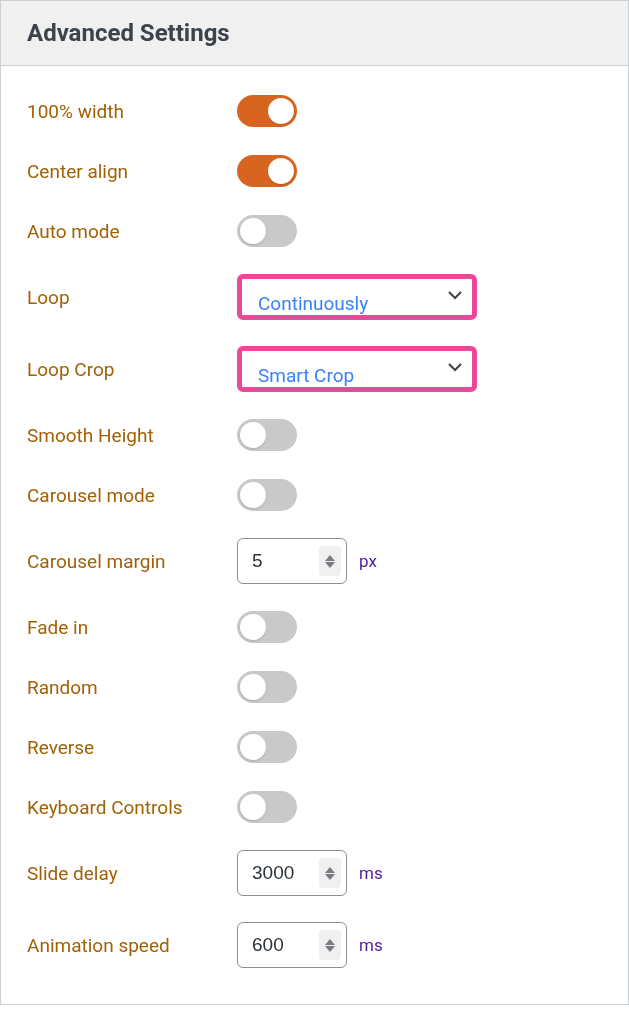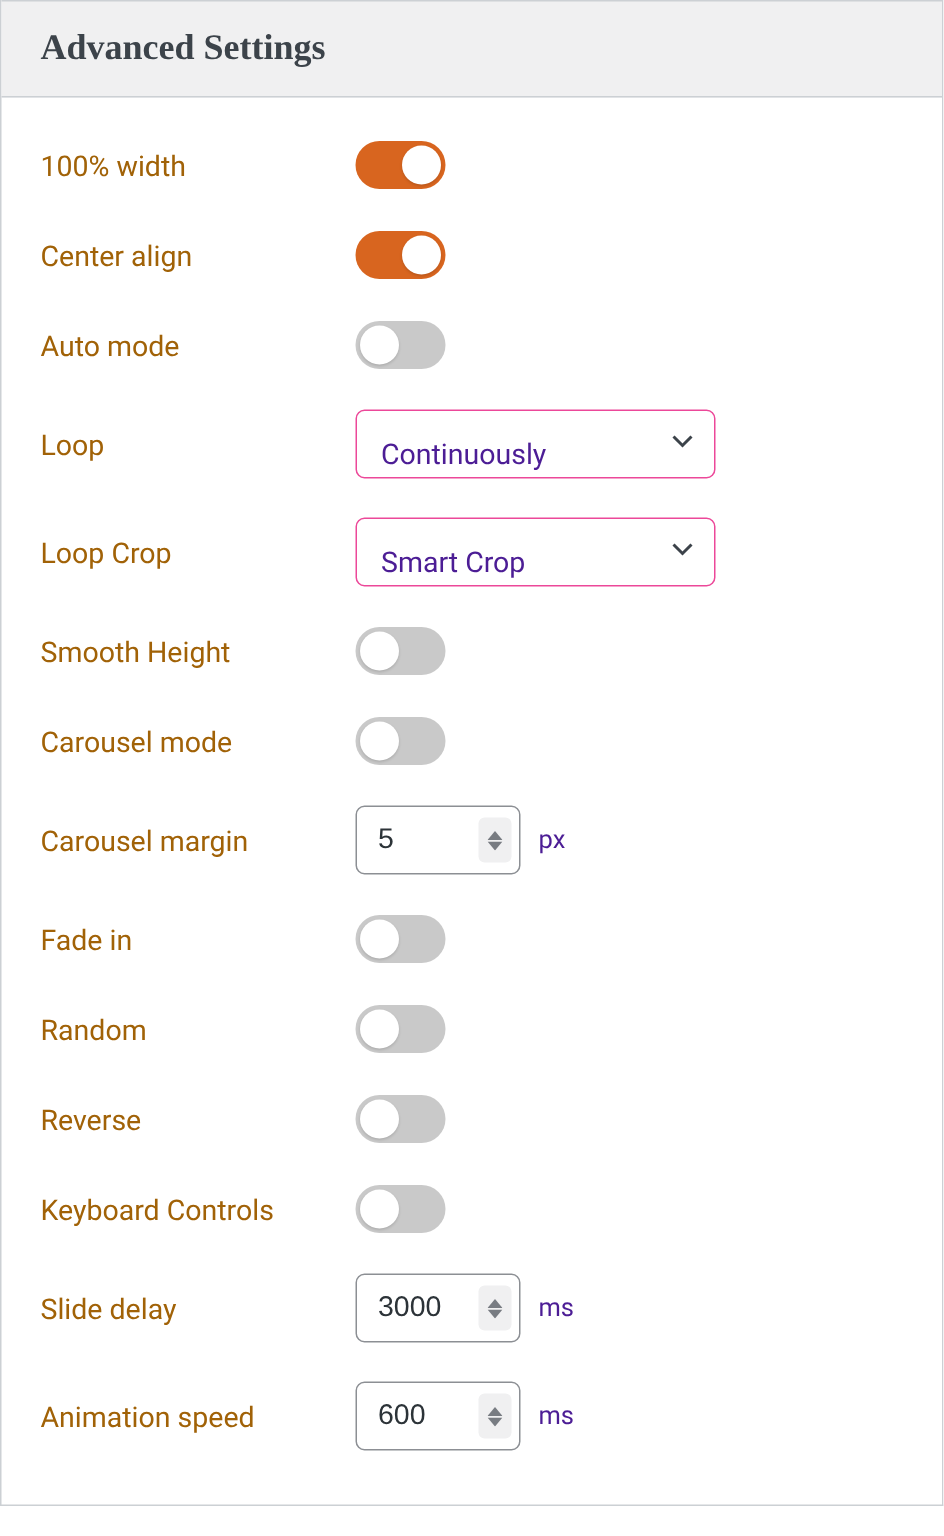--- a/index.html
+++ b/index.html
@@ -12,21 +12,20 @@
   .panel {
     border: 1px solid #ccd0d4;
     border-top: none;
     background: #fff;
   }
   .panel-header {
     background: #f0f0f1;
     border-top: 1px solid #ccd0d4;
     border-bottom: 1px solid #ccd0d4;
     padding: 18px 26px;
-    font-family: Liberation Serif, serif;
   }
   .panel-title {
     font-size: 24px;
     font-weight: 700;
     color: #3c434a;
   }
   .panel-body {
     padding: 28px 26px 10px 26px;
   }
   .row {
@@ -70,26 +69,26 @@
   }
   .toggle.on .knob { left: 31px; }
   
   .select {
     position: relative;
     width: 240px;
   }
   .select-box {
     width: 100%;
     height: 46px;
-    border: 1px solid #ec4899;
+    border: 5px solid #ec4899;
     border-radius: 6px;
     background: #fff;
     padding: 12px 40px 0 16px;
     font-size: 19px;
-    color: #4c1d95;
+    color: #3b82f6;
     display: flex;
     align-items: center;
     cursor: pointer;
   }
   .select-chevron {
     position: absolute;
     right: 14px;
     top: 50%;
     transform: translateY(-50%);
     pointer-events: none;

